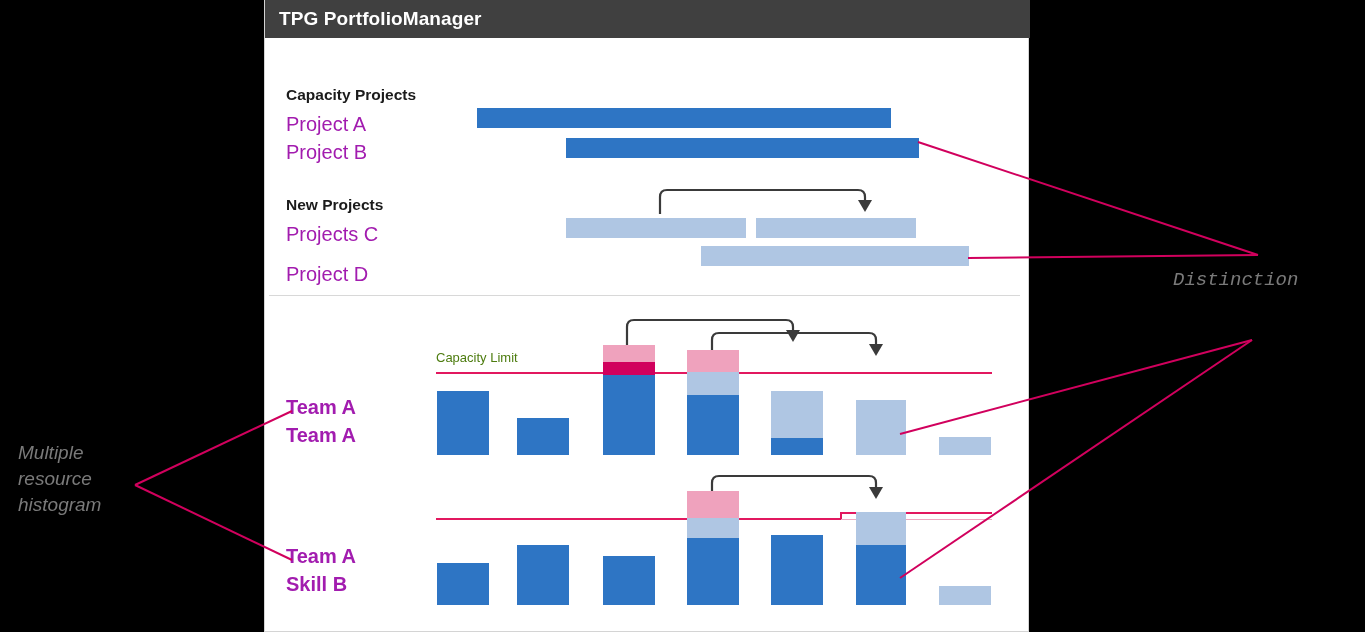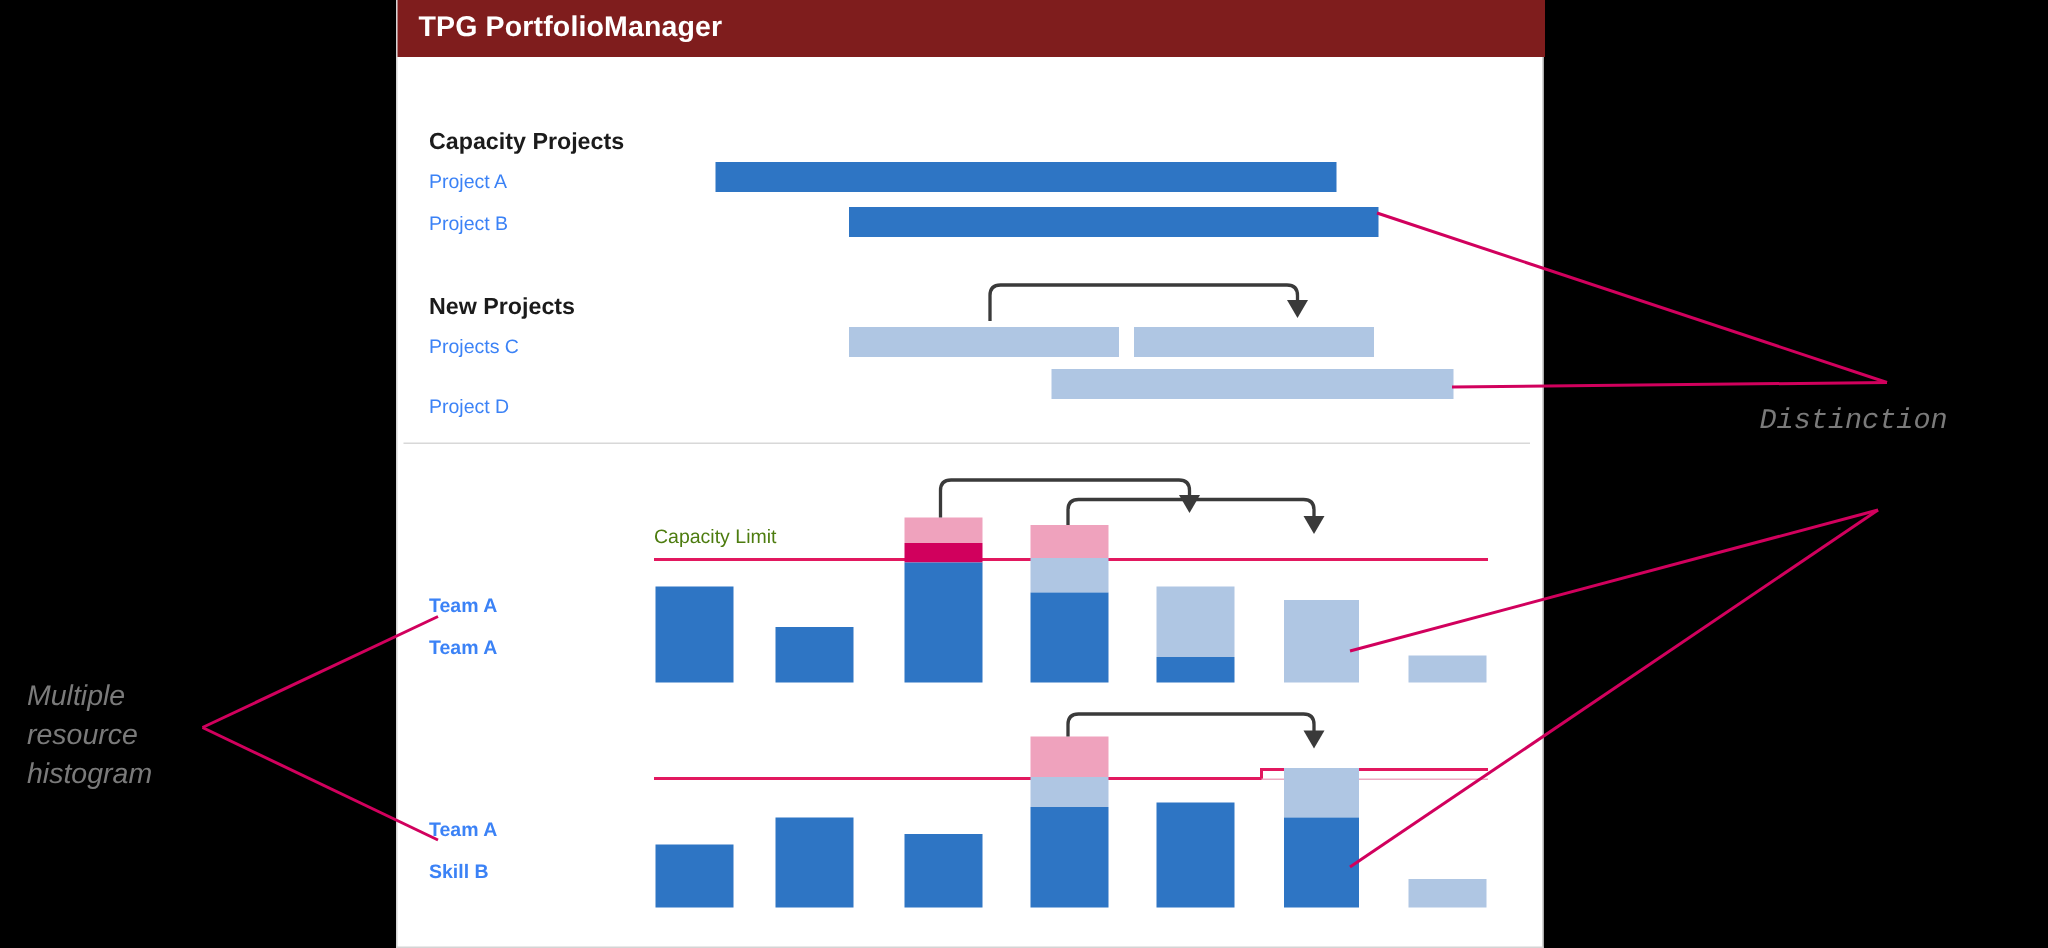--- a/index.html
+++ b/index.html
@@ -15,34 +15,34 @@
   .card {
     position: absolute; left: 264px; top: 0px;
     width: 765px; height: 632px;
     background: #ffffff;
     border: 1px solid #d4d4d4;
     border-top: none;
   }
   .card-header {
     position: absolute; left: 0; top: 0;
     width: 765px; height: 38px;
-    background: #7f1d1d;
+    background: #404040;
   }
   .card-header .title {
     position: absolute; left: 14px; top: 8px;
     font-size: 19px; font-weight: bold; color: #ffffff;
     letter-spacing: .1px;
   }
 
   
   .sect-title {
     position: absolute; font-size: 15.5px; font-weight: bold; color: #1b1b1b;
   }
   .row-label {
-    position: absolute; font-size: 13px; color: #3b82f6;
+    position: absolute; font-size: 20px; color: #a21caf;
   }
   .divider {
     position: absolute; left: 4px; top: 295px; width: 751px; height: 1px;
     background: #d8d8d8;
   }
 
   
   .gbar { position: absolute; }
   .gbar.cur  { background: #2E75C4; }
   .gbar.newp { background: #AFC6E3; }
@@ -170,21 +170,21 @@
       <div class="seg lblue" style="top:0;  height:33px;"></div>
       <div class="seg blue" style="top:33px; height:60px;"></div>
     </div>
 
     <div class="hbar" style="left:674px; top:586px; width:52px; height:19px;">
       <div class="seg lblue" style="top:0; height:19px;"></div>
     </div>
 
   </div>
 
-  <div class="anno" style="left:18px; top:440px;margin-top:12px;">
+  <div class="anno" style="left:18px; top:440px;">
     <div>Multiple</div>
     <div>resource</div>
     <div>histogram</div>
   </div>
 
   <div class="anno" style="left:1173px; top:267px;font-family:Liberation Mono, monospace;">
     <div>Distinction</div>
   </div>
 
   <svg class="overlay" viewBox="0 0 1365 632">

